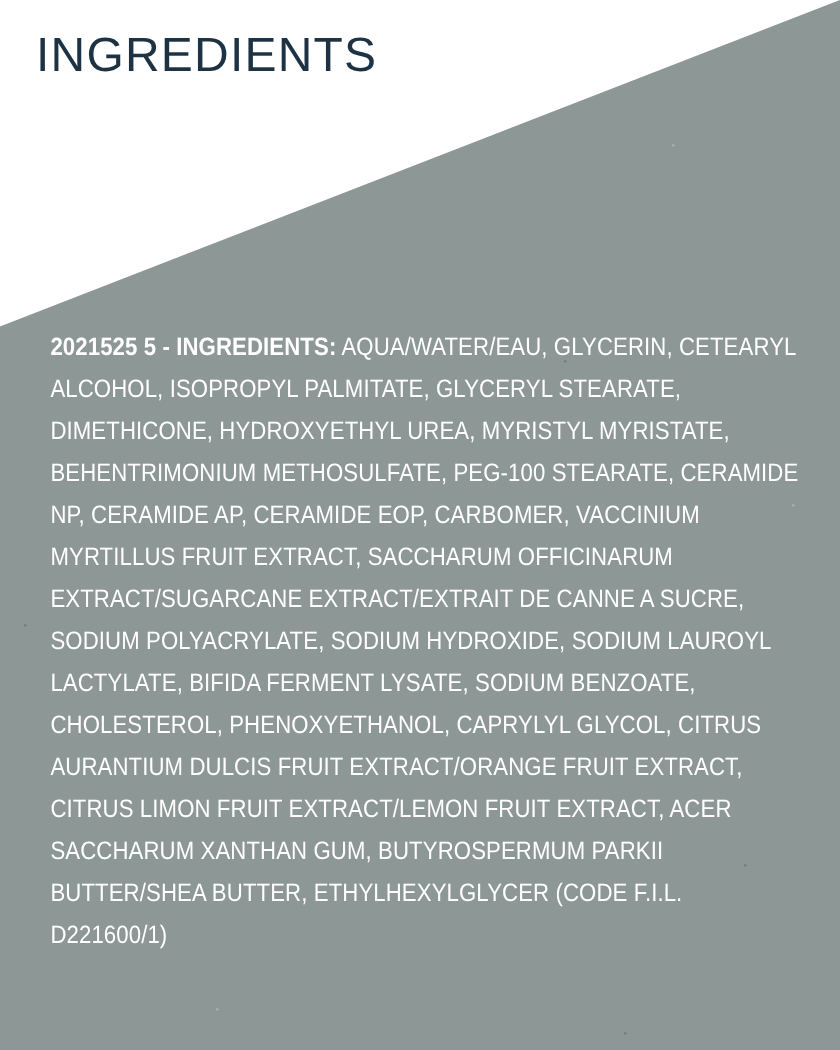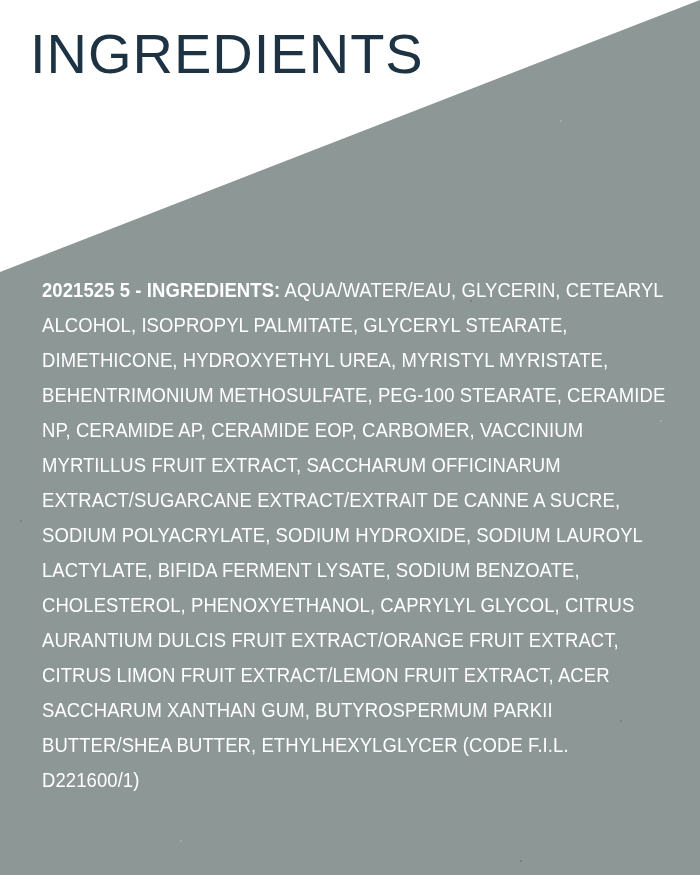--- a/index.html
+++ b/index.html
@@ -39,21 +39,21 @@
     border-radius: 50%;
   }
   .speck.dark {
     background: rgba(0,0,0,0.18);
   }
   .title {
     position: absolute;
     left: 30px;
     top: 26px;
     font-family: "Liberation Sans", sans-serif;
-    font-size: 56px;
+    font-size: 40px;
     font-weight: 400;
     letter-spacing: 1px;
     color: #1d3344;
     line-height: 1;
     white-space: nowrap;
   }
   .ingredients-block {
     position: absolute;
     left: 42px;
     top: 272px;

